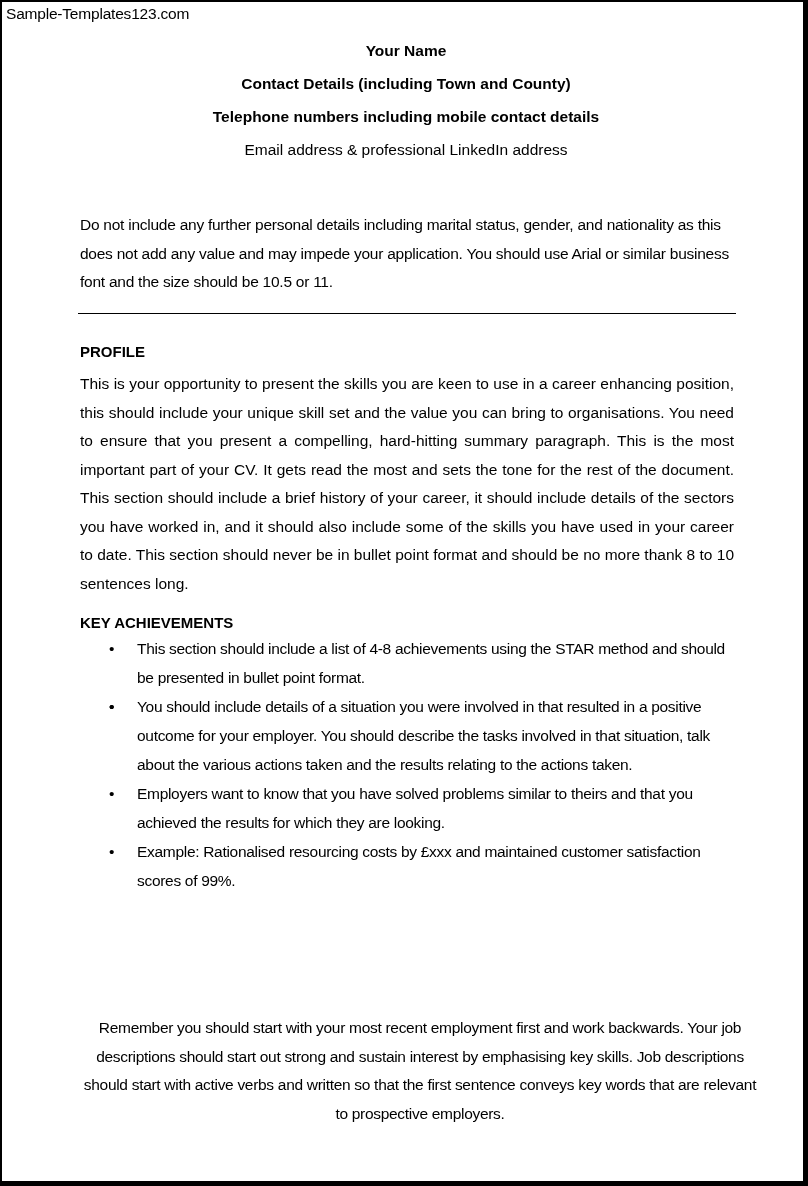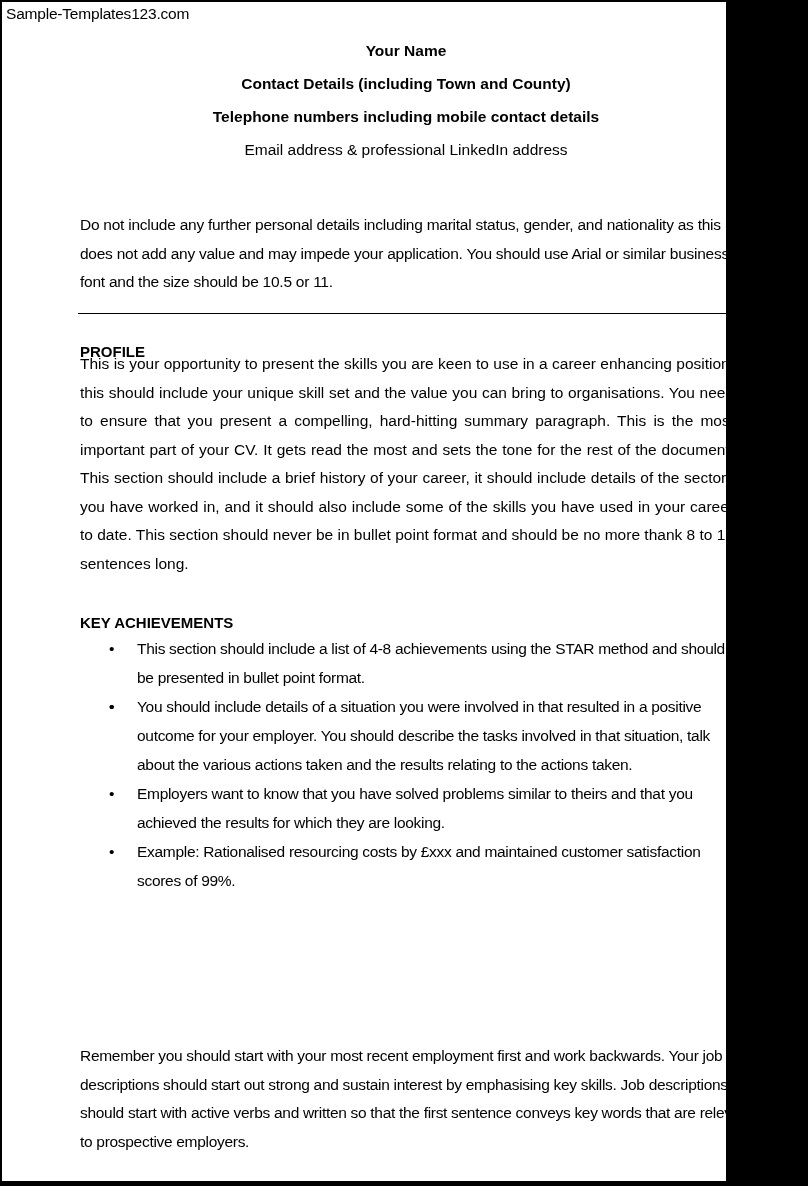--- a/index.html
+++ b/index.html
@@ -1,31 +1,31 @@
 <!DOCTYPE html>
 <html><head>
 <meta charset="utf-8">
 <style>
   html, body { margin:0; padding:0; }
   body { width:808px; height:1186px; background:#000; position:relative; overflow:hidden;
          font-family:"Liberation Sans", sans-serif; color:#000; }
-  .page { position:absolute; left:2px; top:2px; width:724px; height:1179px; background:#fff; }
+  .page { position:absolute; left:2px; top:2px; width:801px; height:1179px; background:#fff; }
   .watermark { position:absolute; left:4px; top:3px; font-size:15.5px; letter-spacing:-0.2px; }
   .hdr { position:absolute; left:0; width:808px; text-align:center; font-size:15.5px; }
   .hdr.b { font-weight:bold; }
   .para { position:absolute; left:78px; font-size:15.5px; line-height:28.5px; }
   .intro { top:195px; width:660px; letter-spacing:-0.25px;margin-top:14px; }
   .rule { position:absolute; left:76px; top:311px; width:658px; height:0; border-top:1.5px solid #000; }
   .sec { position:absolute; left:78px; font-size:15px; font-weight:bold; }
-  .profile { top:348px; width:654px; text-align:justify; line-height:28.5px; }
+  .profile { top:368px; width:654px; text-align:justify; line-height:28.5px; }
   .bullets { position:absolute; left:78px; top:632px; width:660px; margin:0; padding:0; list-style:none;
              font-size:15.5px; line-height:29px; letter-spacing:-0.3px; }
   .bullets li { position:relative; padding-left:57px; }
   .bullets li .dot { position:absolute; left:29px; top:0; }
-  .emp { top:1040px; width:680px; letter-spacing:-0.3px; }
+  .emp { top:1012px; width:680px; letter-spacing:-0.3px;text-align:center; }
 </style>
 </head>
 <body>
 
 <div class="page">
   <div class="watermark">Sample-Templates123.com</div>
 
   <div class="hdr b" style="top:40px">Your Name</div>
   <div class="hdr b" style="top:73px">Contact Details (including Town and County)</div>
   <div class="hdr b" style="top:106px">Telephone numbers including mobile contact details</div>

